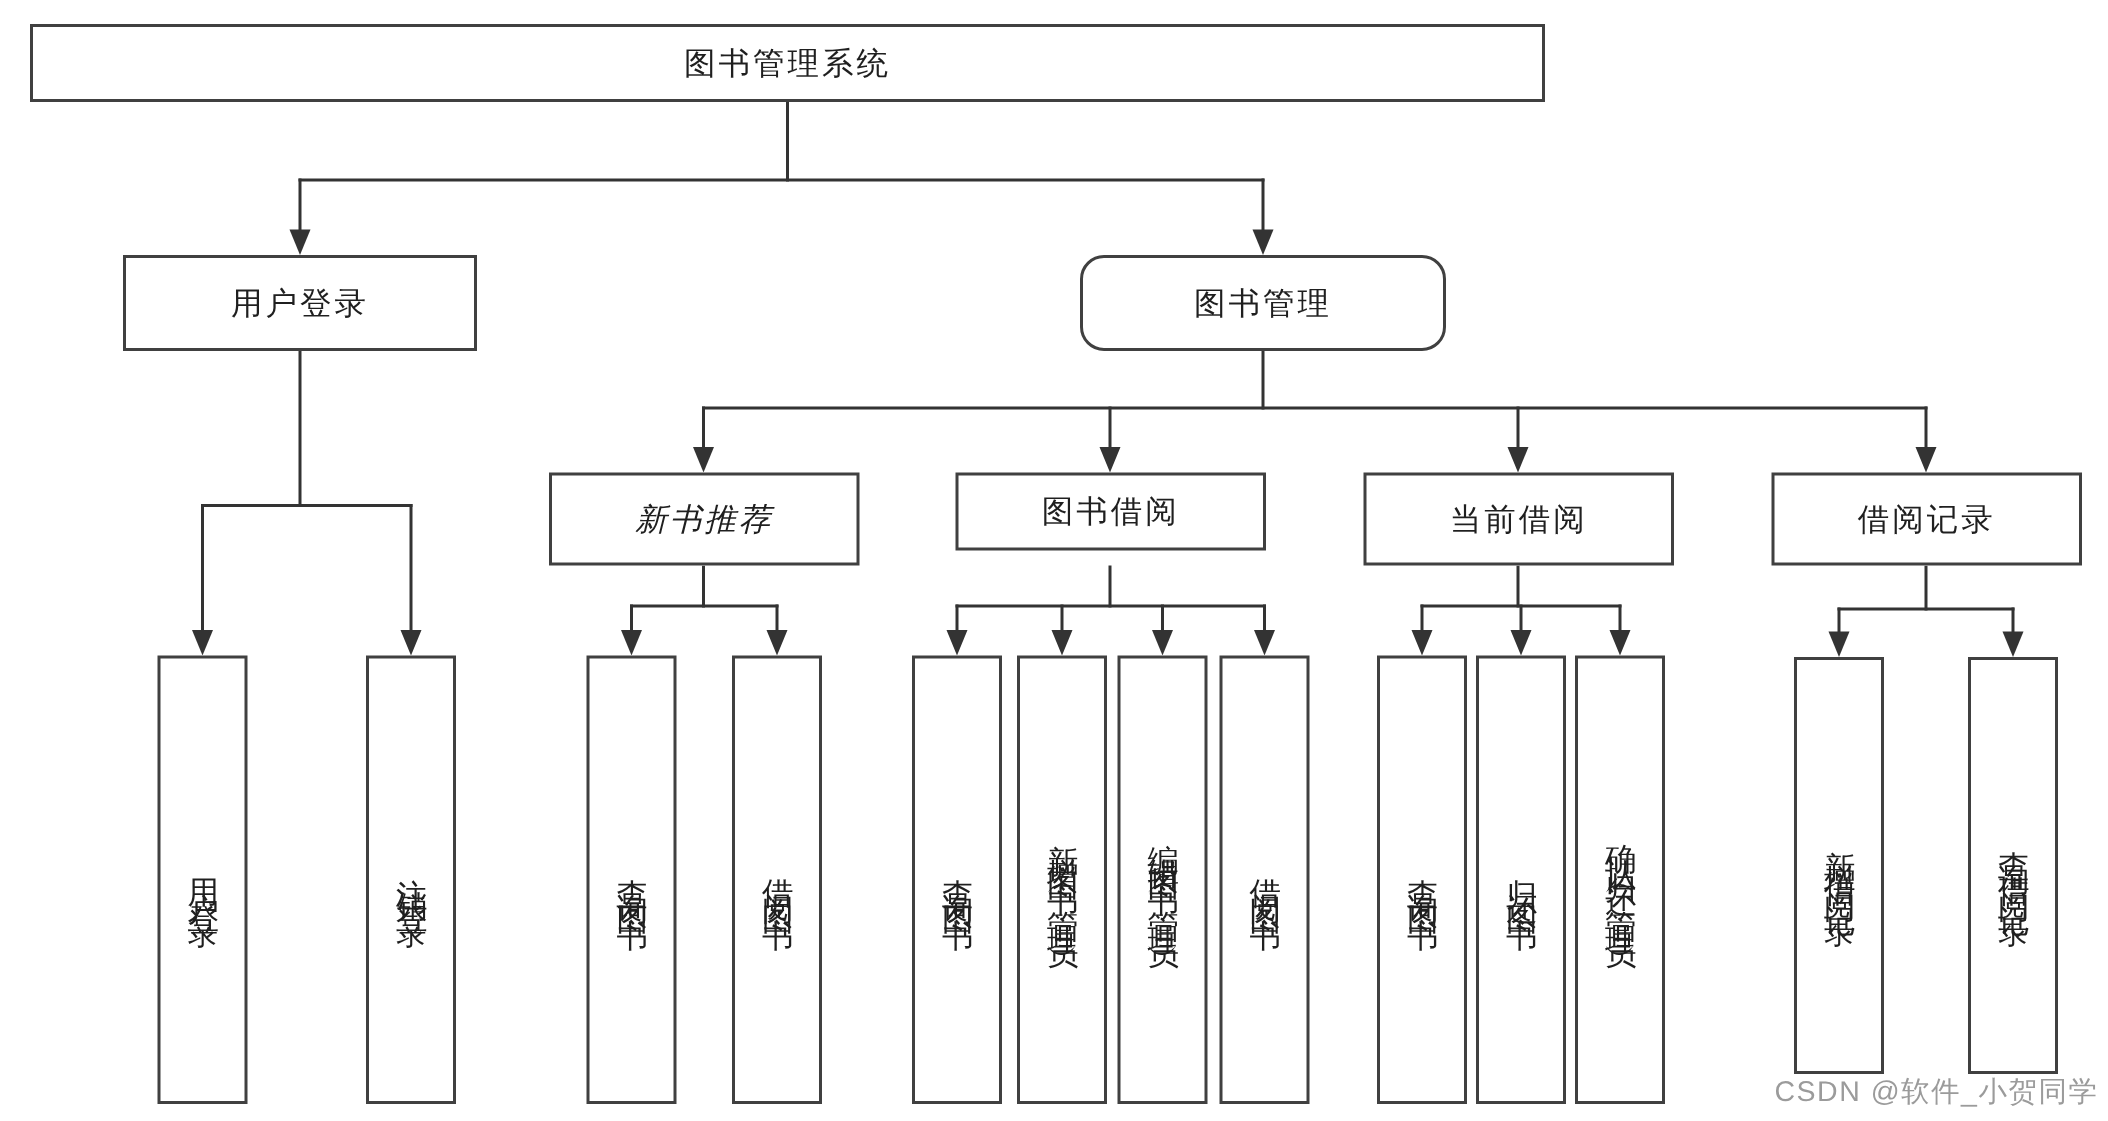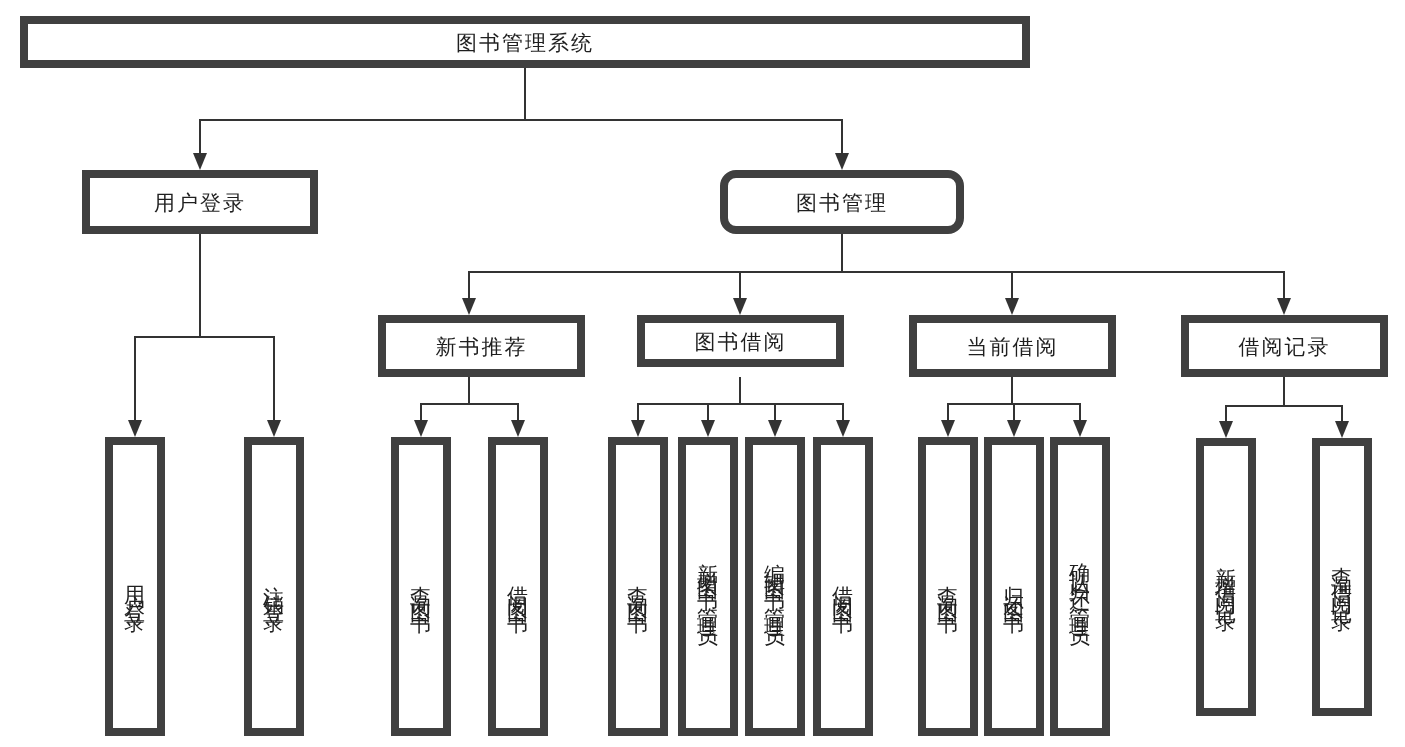--- a/index.html
+++ b/index.html
@@ -3,36 +3,36 @@
 <meta charset="utf-8">
 <style>
   html,body{margin:0;padding:0;background:#ffffff;}
   #canvas{
     position:relative;width:1405px;height:747px;background:#ffffff;overflow:hidden;
     font-family:"Liberation Sans","DejaVu Sans",sans-serif;
   }
   #connectors{position:absolute;left:0;top:0;width:1405px;height:747px;}
   .node{
     position:absolute;box-sizing:border-box;background:#ffffff;
-    border:8px solid #404040;color:#1f1f1f;
+    border:2px solid #404040;color:#1f1f1f;
     display:flex;align-items:center;justify-content:center;
     font-size:21px;line-height:1;z-index:2;
   }
   .node.h .label{letter-spacing:2px;white-space:nowrap;}
   .node.v .label{
     writing-mode:vertical-rl;text-orientation:mixed;
     letter-spacing:9px;line-height:1;
   }
   
   #n-root{left:20px;top:16px;width:1010px;height:52px;}
   
   #n-login{left:82px;top:170px;width:236px;height:64px;}
   #n-mgmt{left:720px;top:170px;width:244px;height:64px;border-radius:16px;}
   
-  #n-newbook{left:378px;top:315px;width:207px;height:62px;}
+  #n-newbook{left:366px;top:315px;width:207px;height:62px;font-style:italic;}
   #n-borrow{left:637px;top:315px;width:207px;height:52px;}
   #n-current{left:909px;top:315px;width:207px;height:62px;}
   #n-records{left:1181px;top:315px;width:207px;height:62px;}
   
   #l-login{left:105px;top:437px;width:60px;height:299px;}
   #l-logout{left:244px;top:437px;width:60px;height:299px;}
   #l-nb-q{left:391px;top:437px;width:60px;height:299px;}
   #l-nb-b{left:488px;top:437px;width:60px;height:299px;}
   #l-bb-q{left:608px;top:437px;width:60px;height:299px;}
   #l-bb-add{left:678px;top:437px;width:60px;height:299px;}
@@ -181,14 +181,15 @@
     <span class="label">确认归还（管理员）</span>
   </div>
 
   <div class="node v" id="l-br-add">
     <span class="label">新增借阅记录</span>
   </div>
   <div class="node v" id="l-br-q">
     <span class="label">查询借阅记录</span>
   </div>
 
+  <div id="watermark">CSDN @软件_小贺同学</div>
 
 </div>
 
 </body></html>

